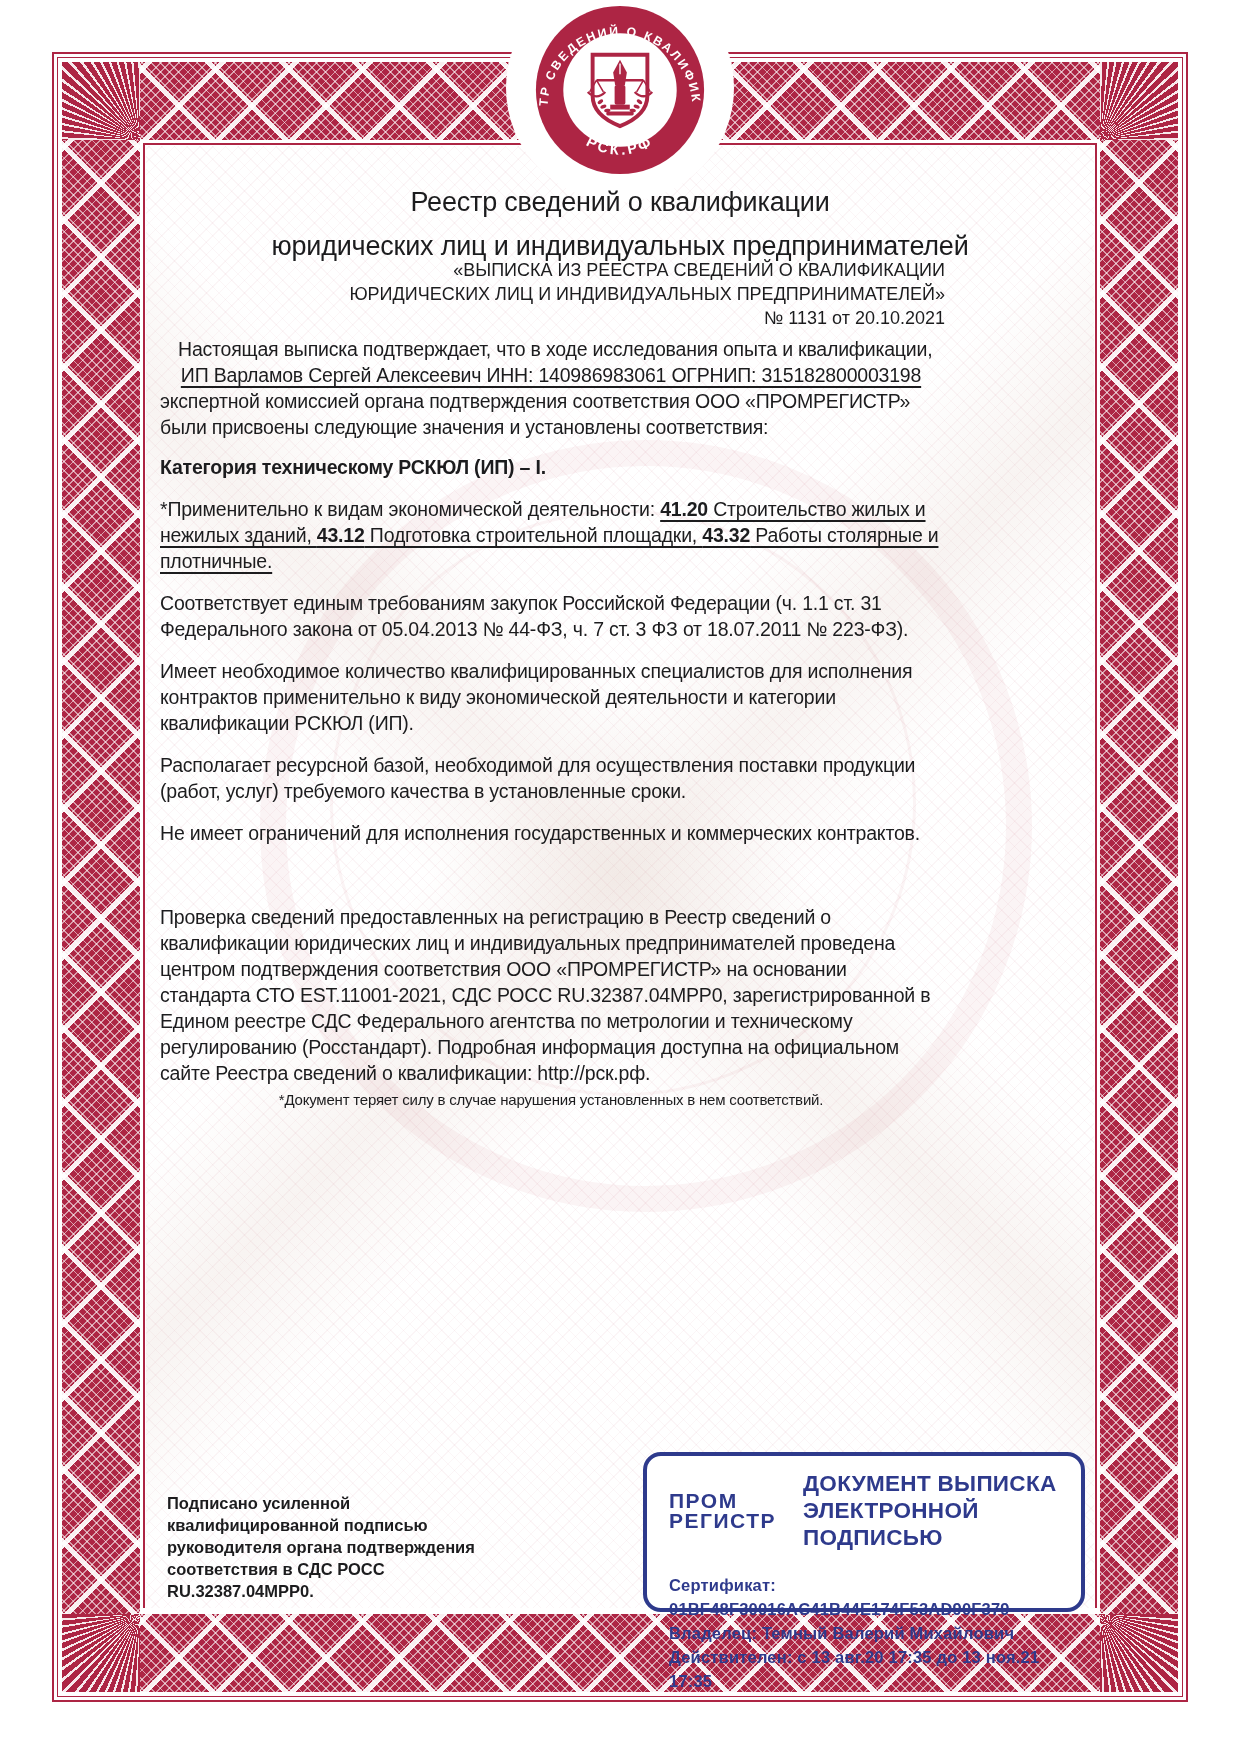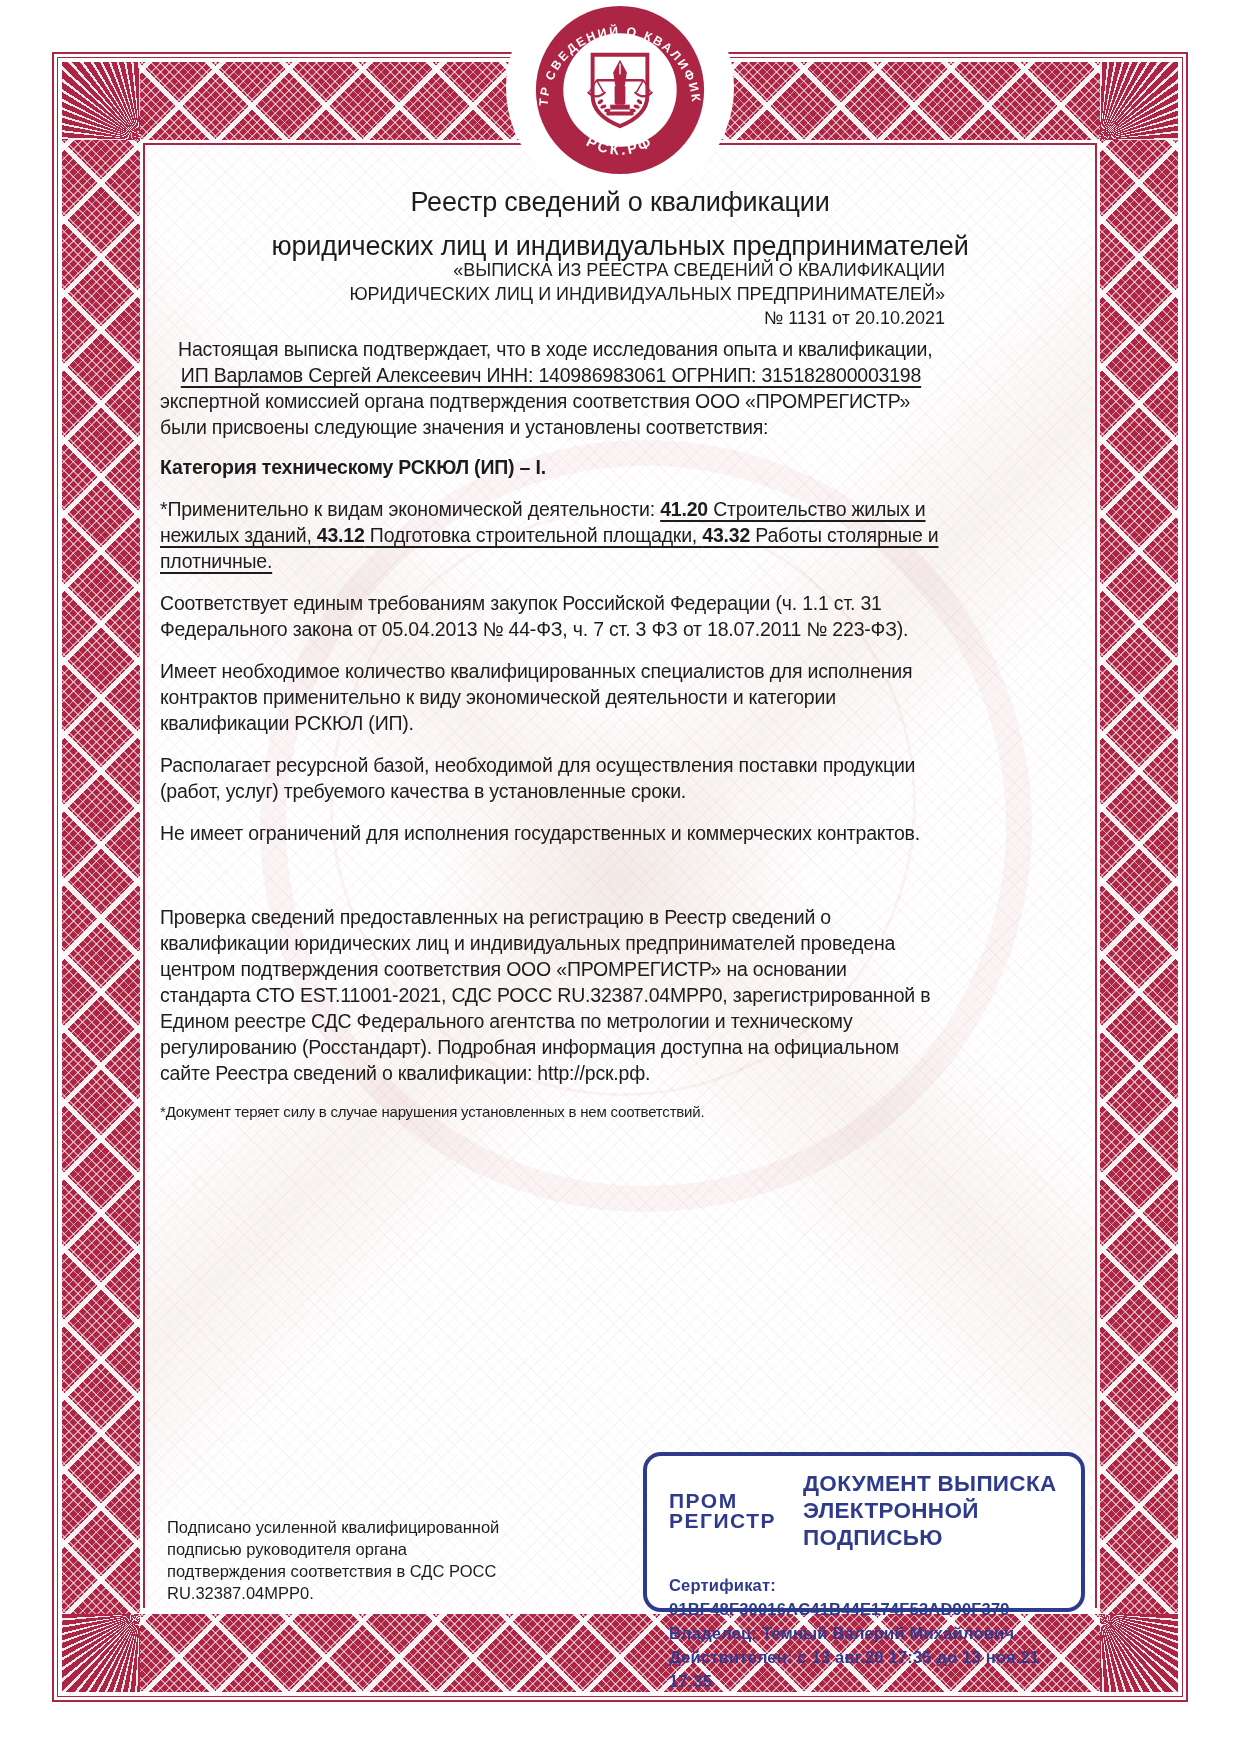--- a/index.html
+++ b/index.html
@@ -47,22 +47,22 @@
   
   .doc-title{position:absolute;left:0;right:0;top:180px;text-align:center;font-size:27px;line-height:44px;font-weight:500;letter-spacing:-.2px;z-index:5;}
   .extract{position:absolute;right:295px;top:258px;text-align:right;font-size:18px;line-height:24px;z-index:5;}
   .content{position:absolute;left:160px;top:336px;width:782px;font-size:19.5px;line-height:26px;letter-spacing:-.2px;z-index:5;}
   .para{margin:0;}
   .mt14{margin-top:14px;} .mt16{margin-top:16px;} .mt58{margin-top:58px;}
   .indent{text-indent:18px;}
   .centerline{text-align:center;}
   .u{text-decoration:underline;text-underline-offset:4px;text-decoration-thickness:1.5px;}
   .b{font-weight:700;}
-  .note{margin-top:16px;font-size:15px;line-height:20px;}
-  .signed{position:absolute;left:167px;top:1492px;width:360px;font-size:16.5px;line-height:22px;font-weight:400;z-index:5;margin-top:24px;}
+  .note{margin-top:4px;text-align:center;font-size:15px;line-height:20px;}
+  .signed{position:absolute;left:167px;top:1492px;width:360px;font-size:16.5px;line-height:22px;font-weight:700;z-index:5;}
   
   .stamp{
     position:absolute;left:643px;top:1452px;width:442px;height:160px;box-sizing:border-box;
     border:4px solid #2E3A8C;border-radius:18px;background:rgba(255,255,255,.96);
     color:#2E3A8C;z-index:6;padding:14px 18px 10px 22px;
   }
   .stamp-head{display:flex;align-items:center;gap:16px;}
   .stamp-logo{width:118px;font-size:21px;font-weight:800;line-height:20px;letter-spacing:1.5px;}
   .stamp-title{flex:1;font-size:22.5px;font-weight:800;line-height:27px;letter-spacing:.3px;}
   .stamp-details{margin-top:22px;font-size:16.5px;font-weight:700;line-height:24px;letter-spacing:.2px;}

